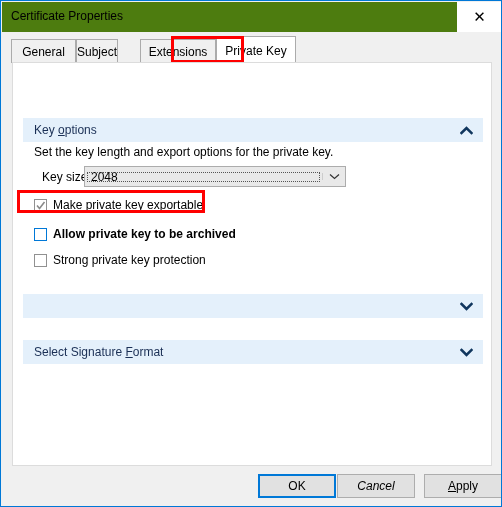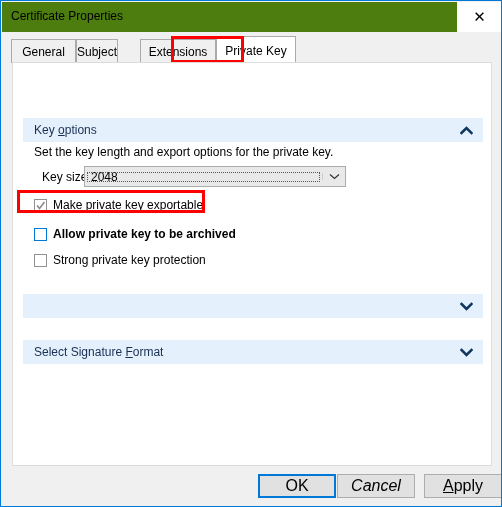--- a/index.html
+++ b/index.html
@@ -219,21 +219,21 @@
   }
 
   
   .btn {
     position: absolute;
     top: 473px;
     width: 78px; height: 24px;
     box-sizing: border-box;
     border: 1px solid #adadad;
     background: #e1e1e1;
-    font-size: 16px;
+    font-size: 12px;
     color: #000000;
     display: flex;
     align-items: center;
     justify-content: center;
     font-family: "Liberation Sans", sans-serif;
     padding: 0;
   }
   .btn.default {
     border: 2px solid #0078d7;
   }

